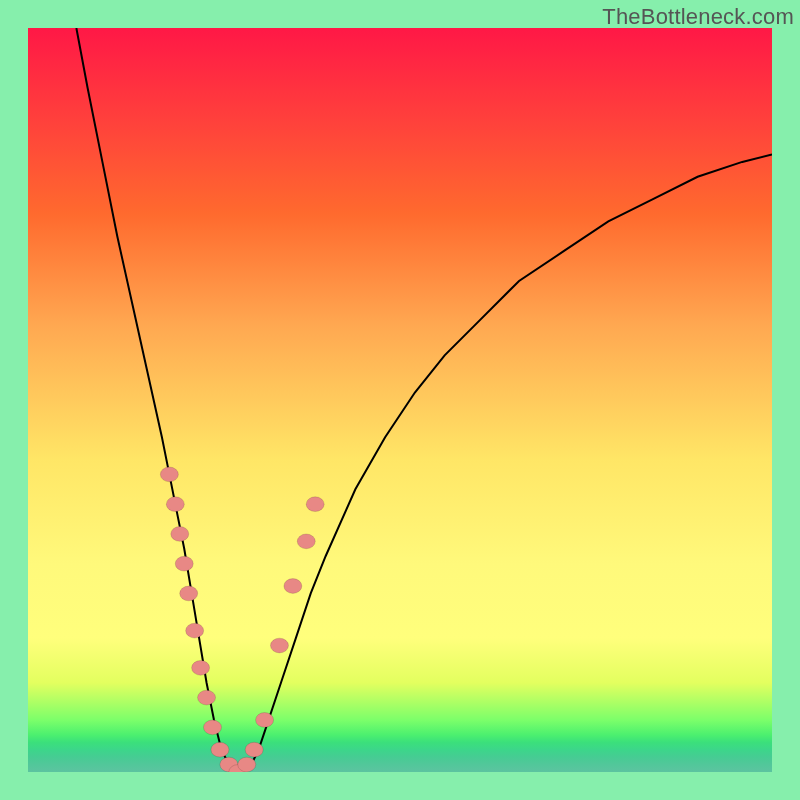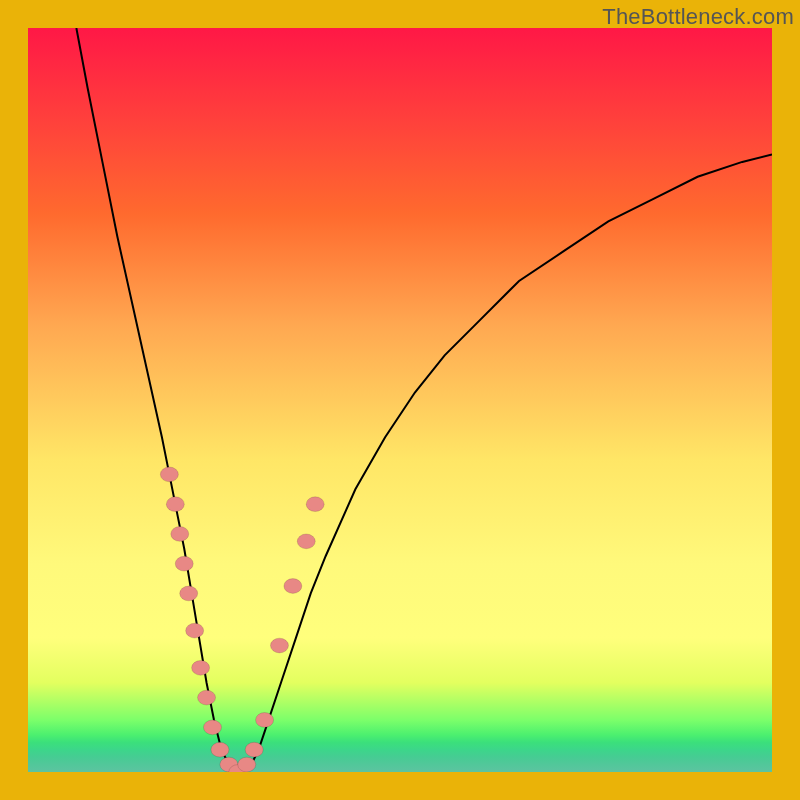--- a/index.html
+++ b/index.html
@@ -1,21 +1,21 @@
 <!DOCTYPE html>
 <html><head>
 <meta charset="utf-8">
 <style>
   * { margin: 0; padding: 0; box-sizing: border-box; }
   html, body { width: 800px; height: 800px; overflow: hidden; background: #000; }
   .frame {
     position: relative;
     width: 800px;
     height: 800px;
-    background: #eab308;
+    background: #86efac;
   }
   .plot-area {
     position: absolute;
     left: 28px;
     top: 28px;
     width: 744px;
     height: 744px;
     background: linear-gradient(to bottom,
       #ff1846 0%,
       #ff3f3c 12%,

